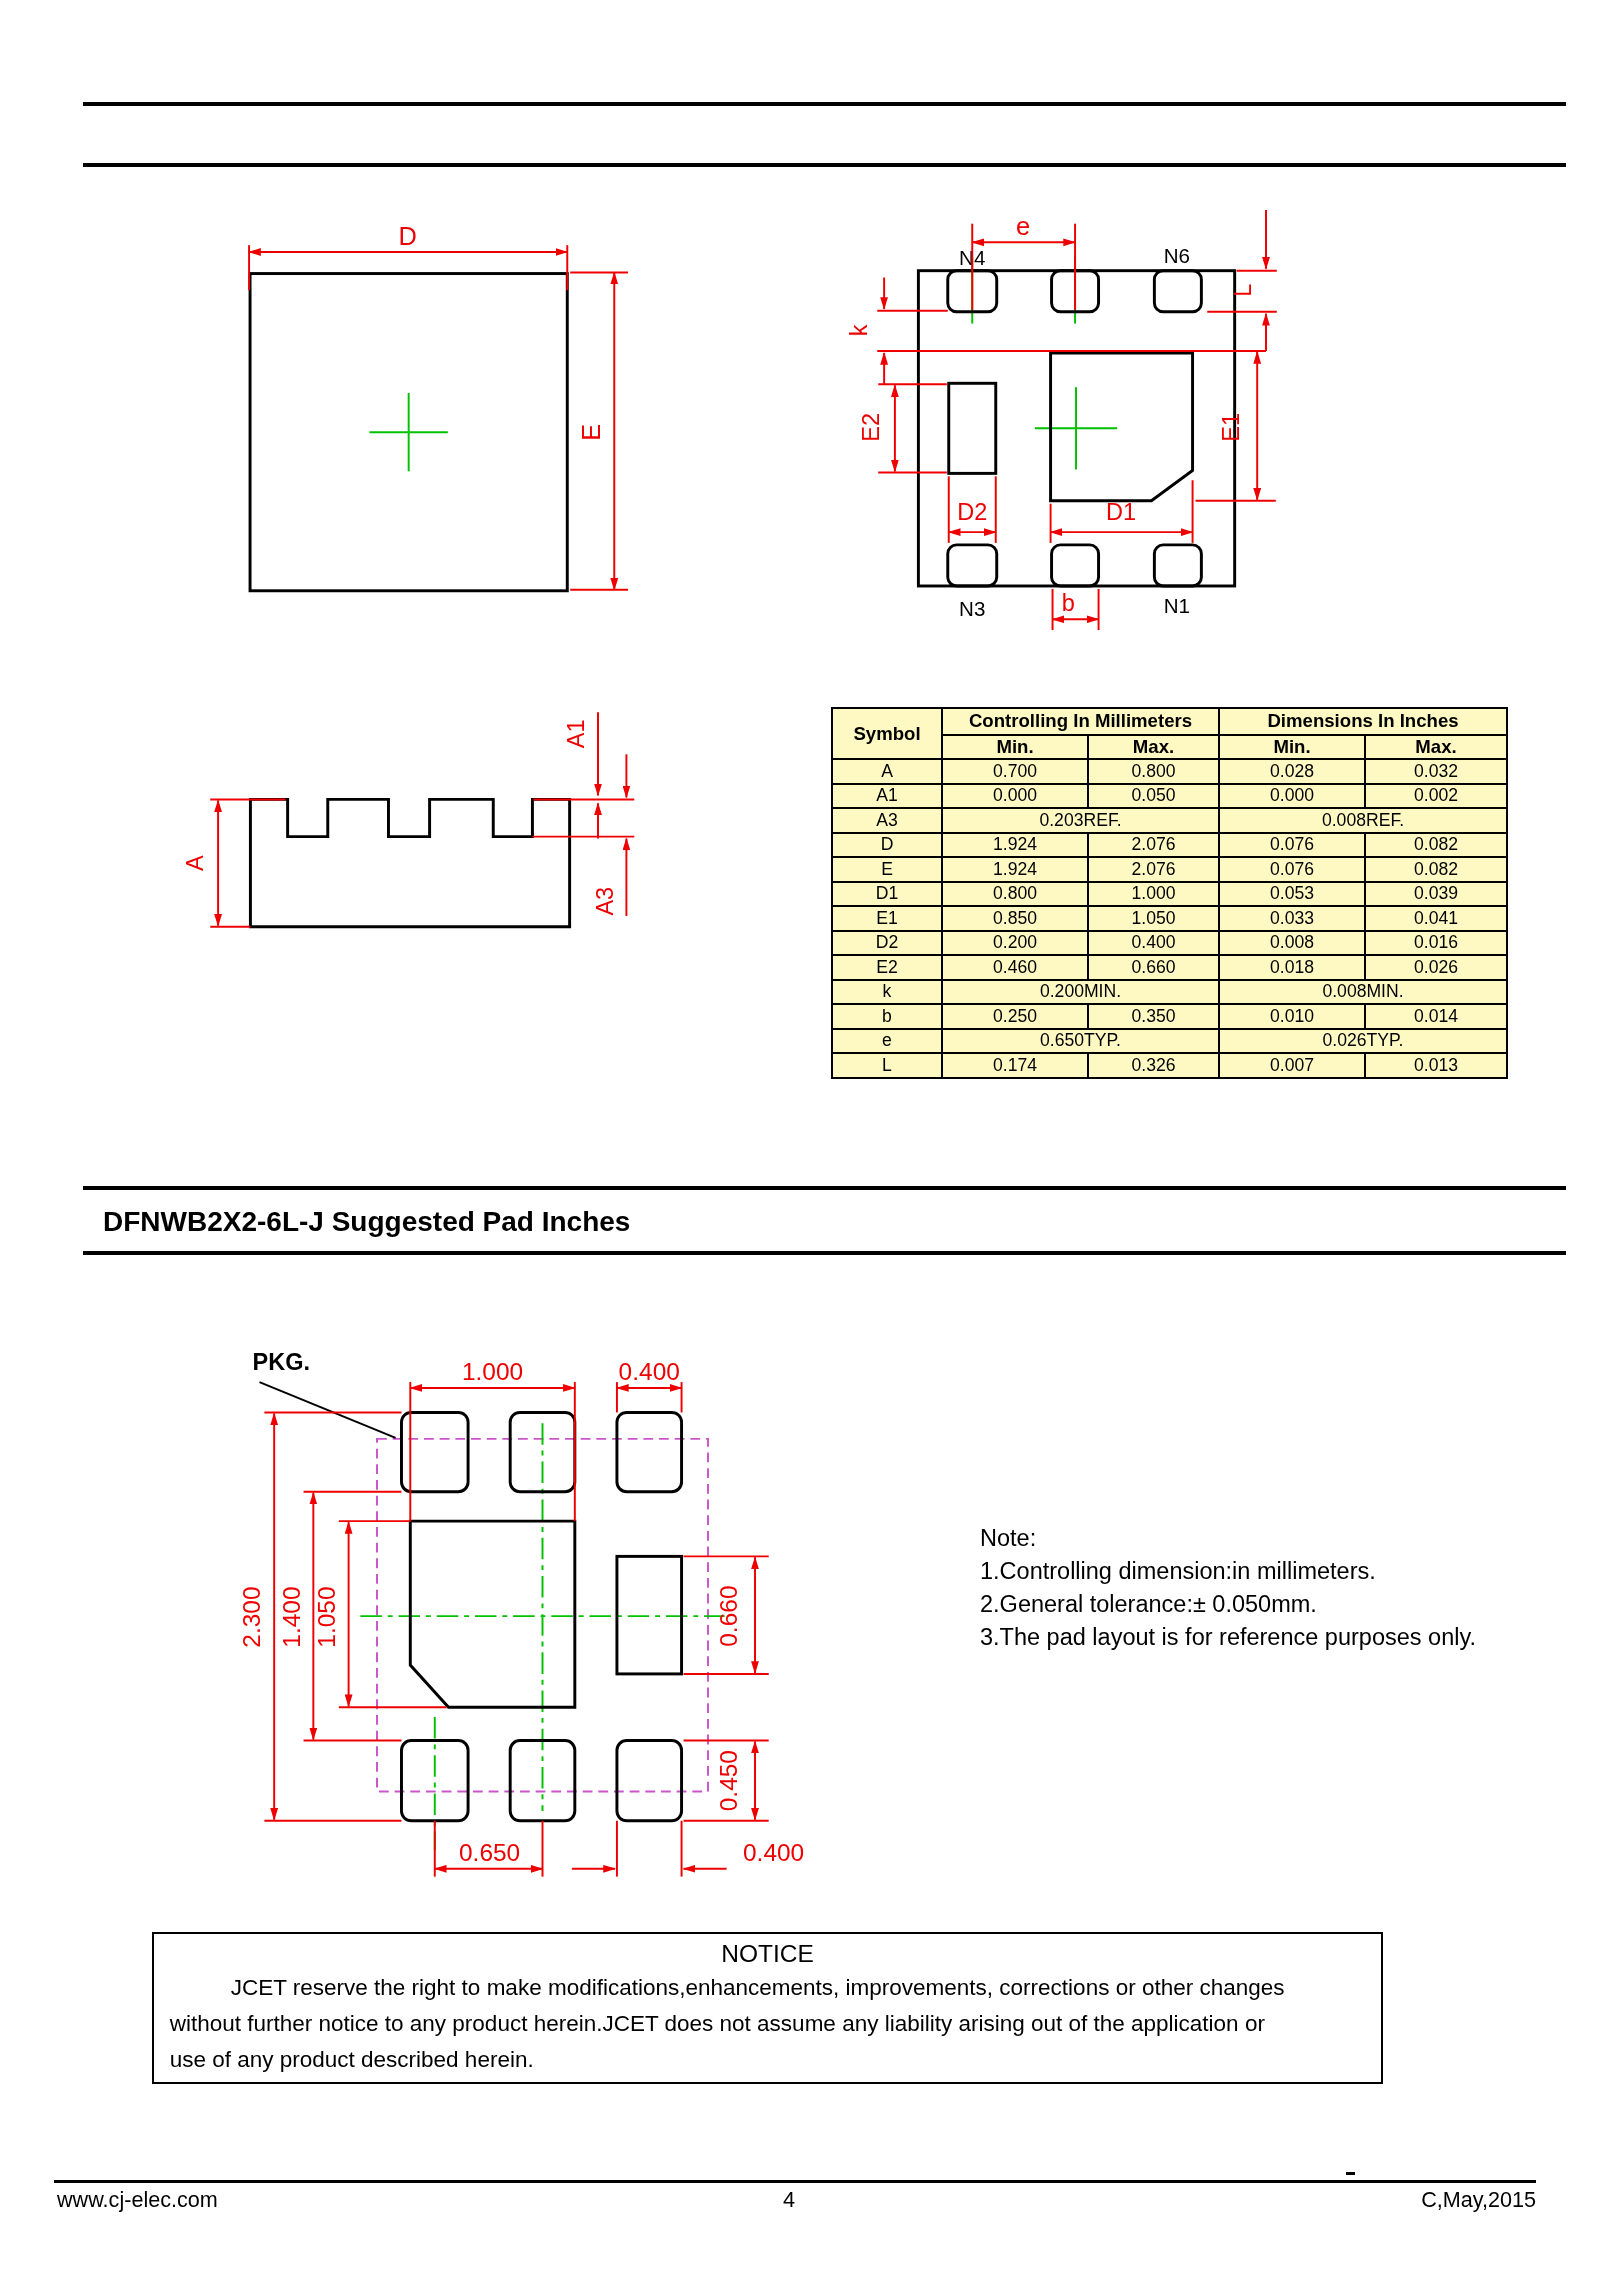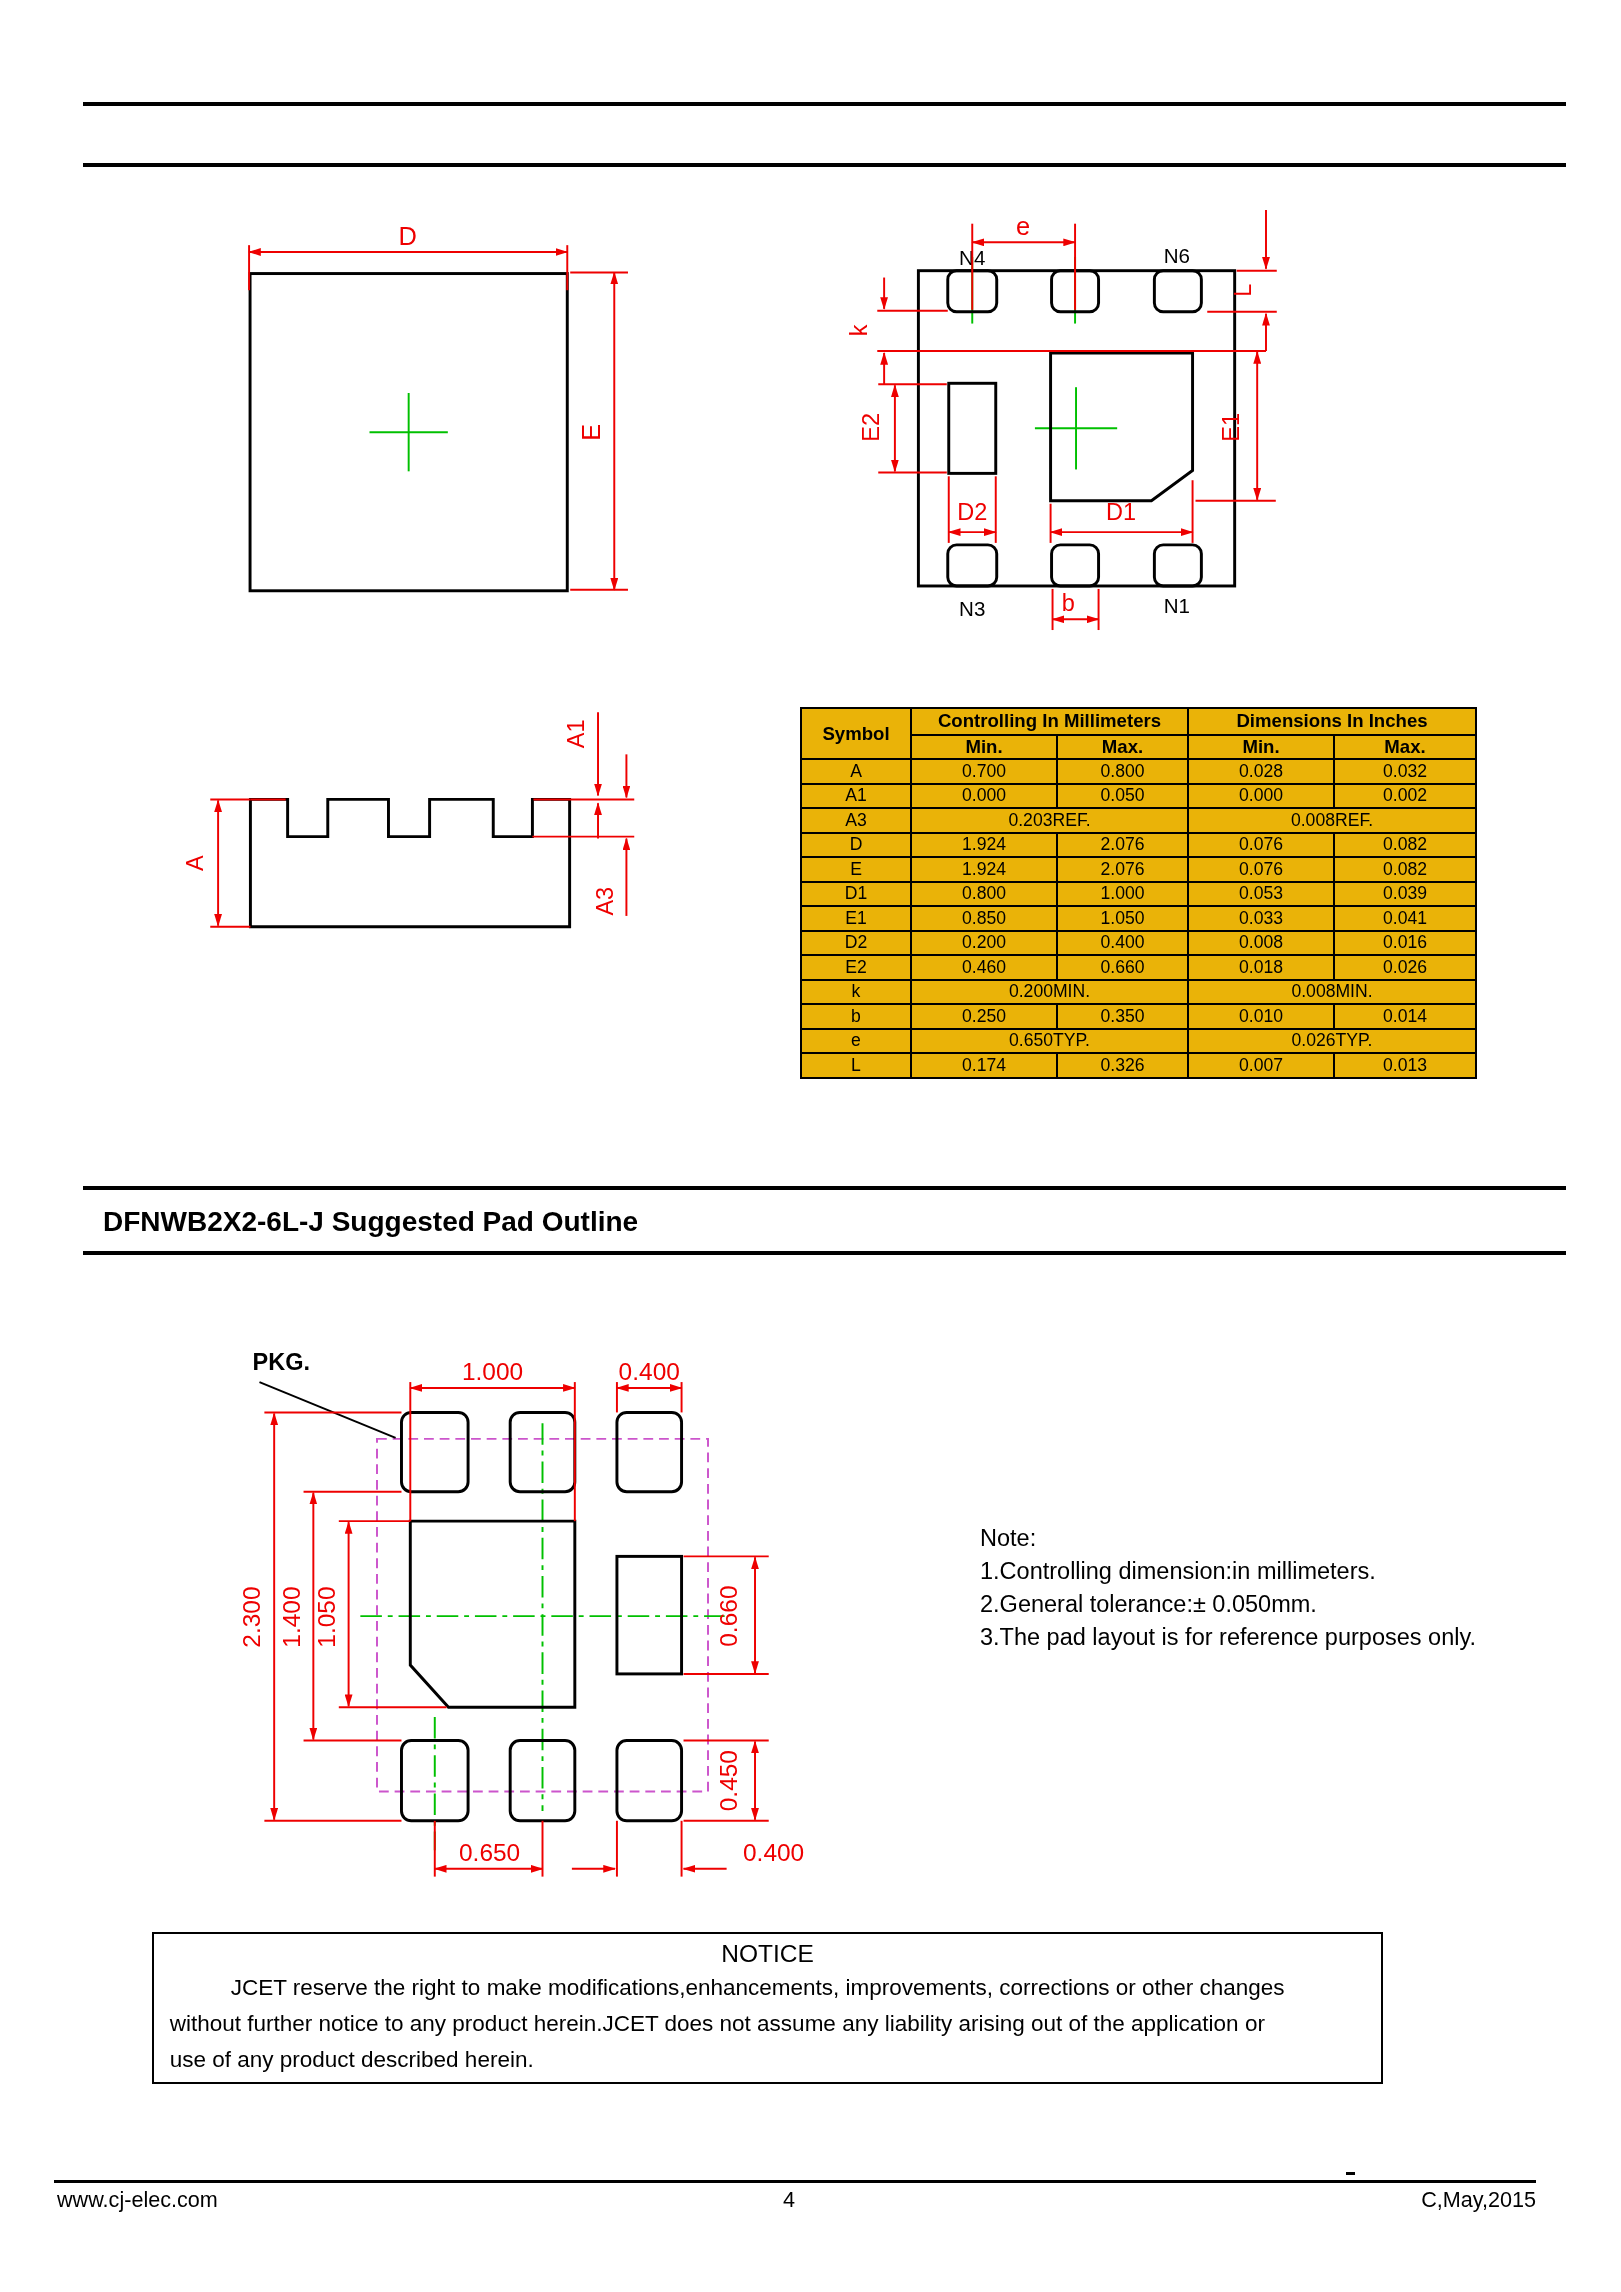--- a/index.html
+++ b/index.html
@@ -23,22 +23,22 @@
   .rt { fill:var(--red); }
   .bt { fill:var(--black); }
   .f26 { font-size:26px; }
   .f24 { font-size:24px; }
   .f25 { font-size:25px; }
   .f21 { font-size:21px; }
   .bold { font-weight:bold; }
 
   
   table.dims {
-    position:absolute; left:800px; top:707px; width:675px;
-    border-collapse:collapse; table-layout:fixed; background:#eab308;
+    position:absolute; left:831px; top:707px; width:675px;
+    border-collapse:collapse; table-layout:fixed; background:#fef9c3;
     border:2.9px solid #000;
   }
   table.dims th, table.dims td {
     border:2px solid #000; text-align:center; vertical-align:middle; padding:0; color:#000;
   }
   table.dims th { font-size:18.6px; font-weight:bold; }
   table.dims td { font-size:17.6px; font-weight:normal; }
   tr.h1 { height:26.5px; } tr.h2 { height:24.5px; }
   table.dims tbody tr { height:24.5px; }
 
@@ -310,21 +310,21 @@
           <td>L</td>
           <td>0.174</td>
           <td>0.326</td>
           <td>0.007</td>
           <td>0.013</td>
         </tr>
       </tbody>
   </table>
 
   <div class="hline" style="left:83px; top:1186px; width:1483px; height:3.9px;"></div>
-  <div class="sec-title" style="left:103px; top:1206px;">DFNWB2X2-6L-J Suggested Pad Outline</div>
+  <div class="sec-title" style="left:103px; top:1206px;">DFNWB2X2-6L-J Suggested Pad Inches</div>
   <div class="hline" style="left:83px; top:1251px; width:1483px; height:3.9px;"></div>
 
   <svg style="left:225px; top:1338px;" width="588" height="568" viewBox="230 1365 600 580">
     <defs>
       <marker id="mD" markerWidth="13" markerHeight="8" refX="12" refY="4" orient="auto-start-reverse" markerUnits="userSpaceOnUse">
         <path d="M0,0 L13,4 L0,8 z" style="fill:var(--red)"></path>
       </marker>
     </defs>
 
     <rect class="m2" x="385" y="1468" width="338" height="360"></rect>

